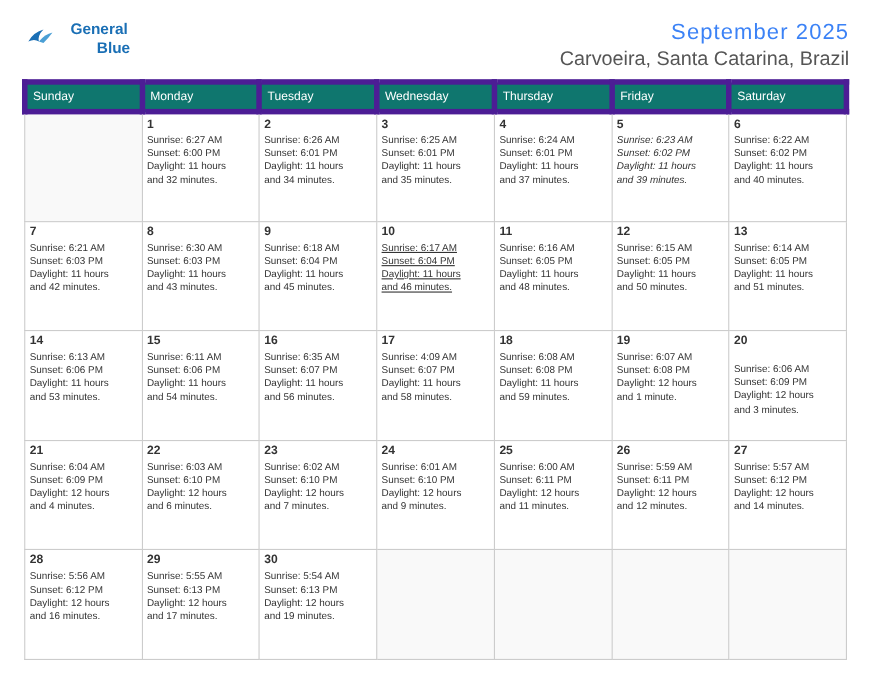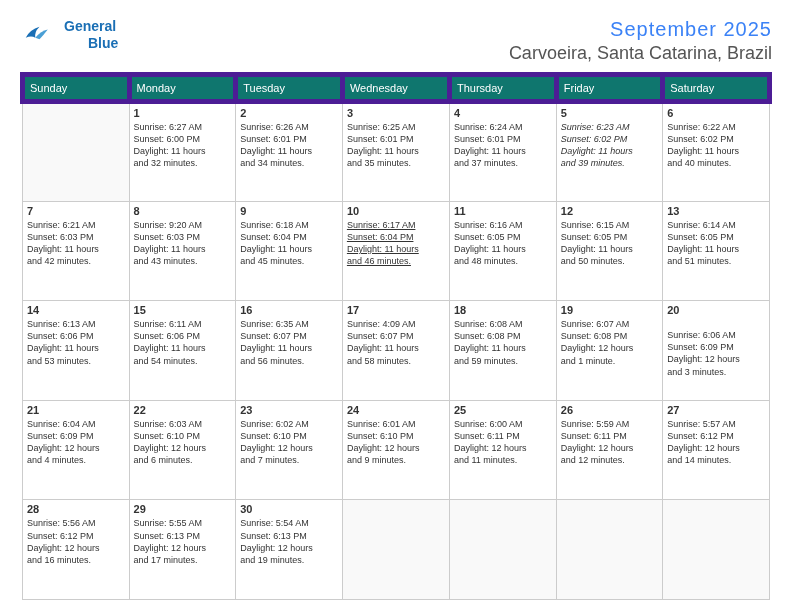--- a/index.html
+++ b/index.html
@@ -175,21 +175,21 @@
         <tr>
           <td>
             <div class="day-num">7</div>
             <div class="day-info" style="white-space: pre-line;">Sunrise: 6:21 AM
 Sunset: 6:03 PM
 Daylight: 11 hours
 and 42 minutes.</div>
           </td>
           <td>
             <div class="day-num">8</div>
-            <div class="day-info" style="white-space: pre-line;">Sunrise: 9:20 AM
+            <div class="day-info" style="white-space: pre-line;">Sunrise: 6:30 AM
 Sunset: 6:03 PM
 Daylight: 11 hours
 and 43 minutes.</div>
           </td>
           <td>
             <div class="day-num">9</div>
             <div class="day-info" style="white-space: pre-line;">Sunrise: 6:18 AM
 Sunset: 6:04 PM
 Daylight: 11 hours
 and 45 minutes.</div>

